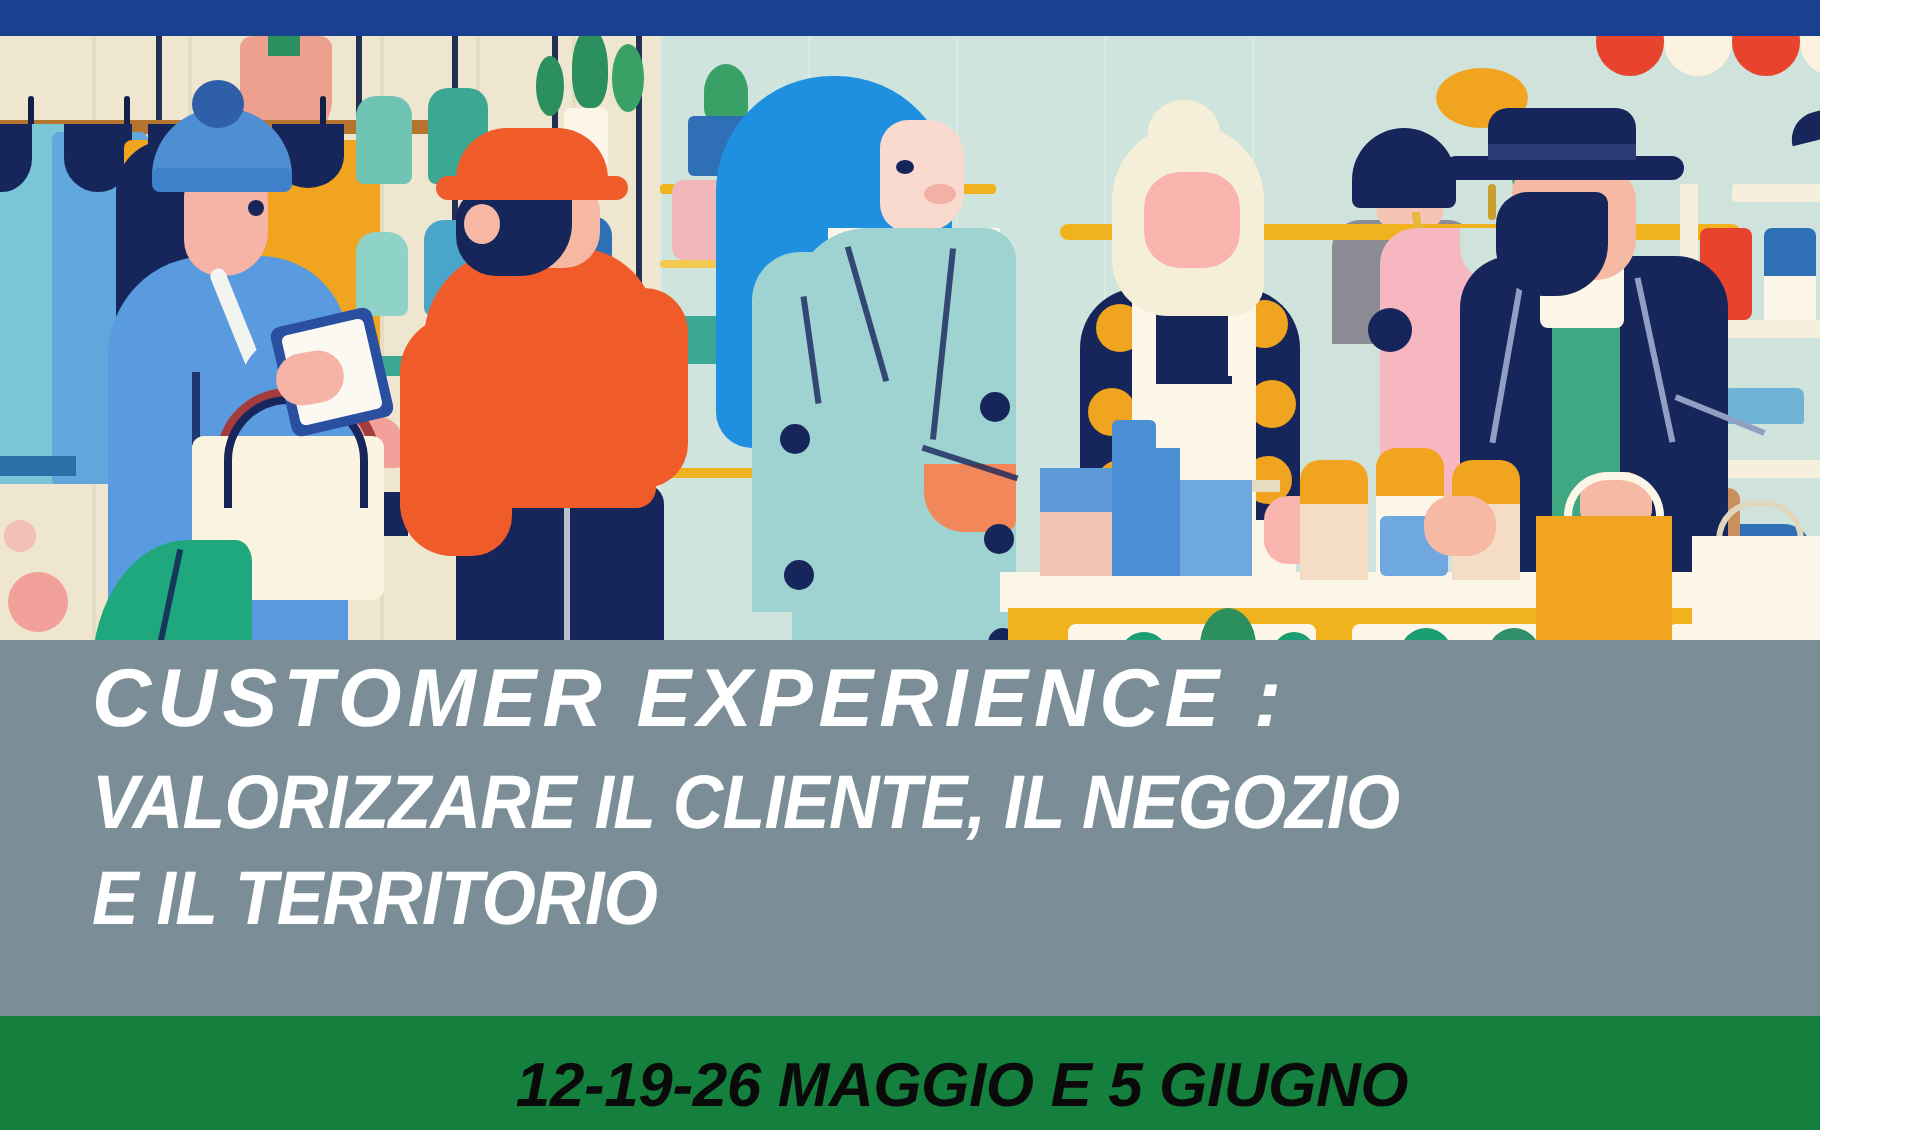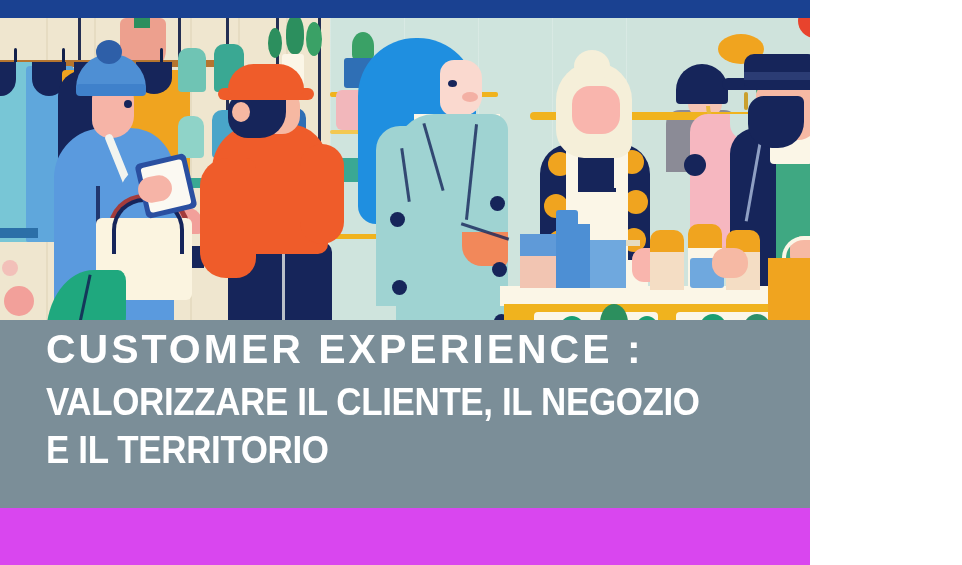--- a/index.html
+++ b/index.html
@@ -1,18 +1,18 @@
 <!DOCTYPE html>
 <html><head>
 <meta charset="utf-8">
 <style>
   html,body{margin:0;padding:0;background:#fff;}
   body{width:962px;height:565px;overflow:hidden;font-family:"Liberation Sans",sans-serif;}
 
-  #poster{position:relative;width:810px;height:565px;background:#d946ef;overflow:hidden;}
+  #poster{position:relative;width:910px;height:565px;background:#15803d;overflow:hidden;font-style:italic;}
 
   
   .topbar{position:absolute;left:0;top:0;width:962px;height:18px;background:#1a4191;}
 
   
   .illo{position:absolute;left:0;top:18px;width:962px;height:304px;overflow:hidden;
         background:#c9e2dc;}
   .illo *{position:absolute;}
   .bg-leftwood{left:0;top:0;width:330px;height:304px;
      background:repeating-linear-gradient(90deg,#efe6cf 0 46px,#e6dcc2 46px 48px);}
@@ -405,14 +405,15 @@
     <div class="sb-white"></div>
 
     <div style="left:712px;top:230px;width:36px;height:30px;background:#f6b9a4;border-radius:14px;"></div>
   </div>
 
   <div class="banner"></div>
   <div class="title1">CUSTOMER EXPERIENCE :</div>
   <div class="title2">VALORIZZARE IL CLIENTE, IL NEGOZIO</div>
   <div class="title3">E IL TERRITORIO</div>
 
+  <div class="dateline">12-19-26 MAGGIO E 5 GIUGNO</div>
 
 </div>
 
 </body></html>

